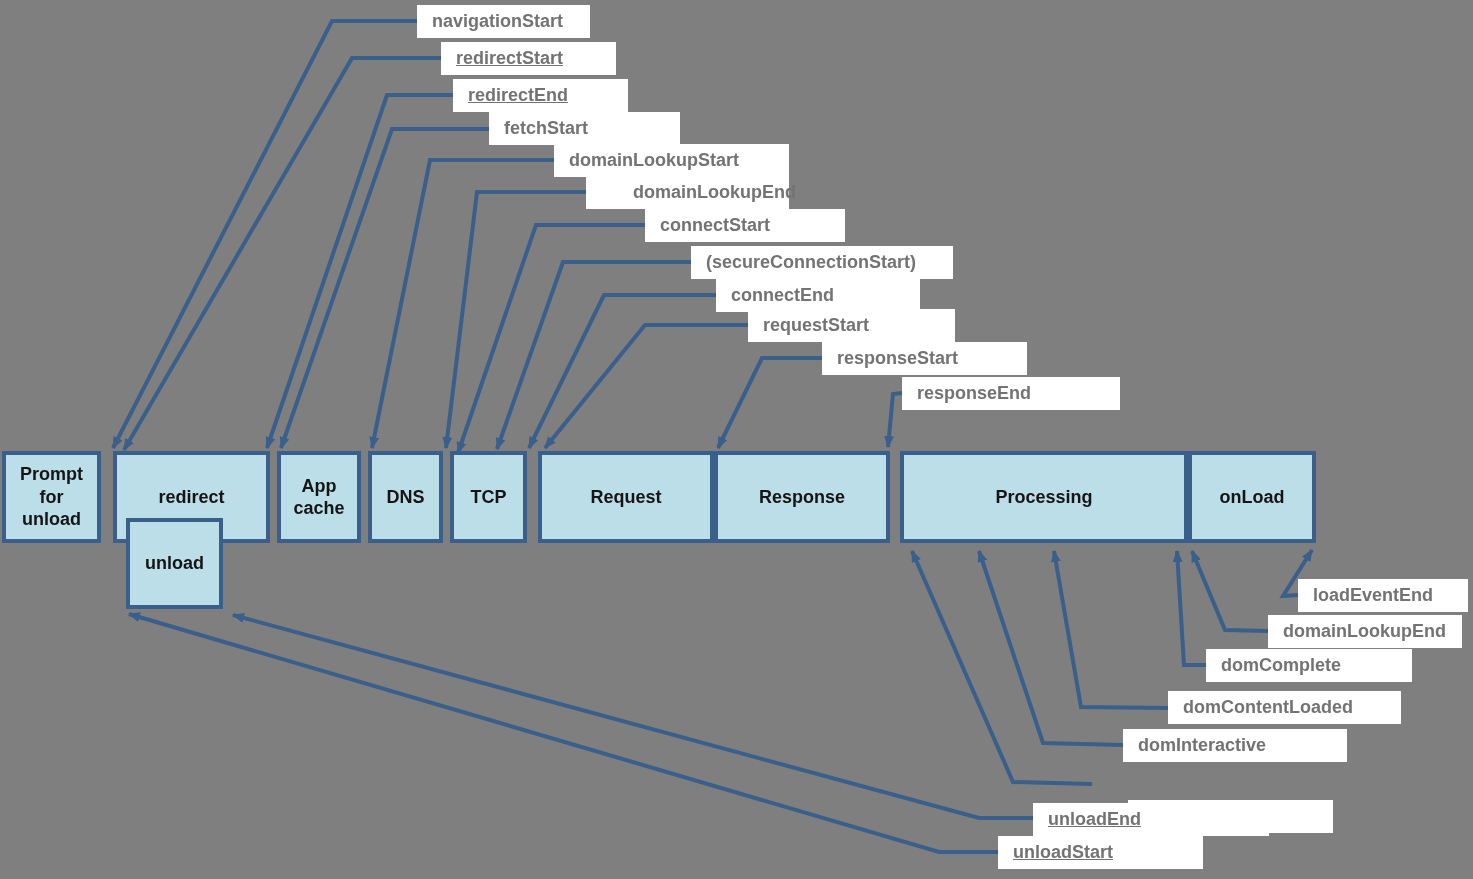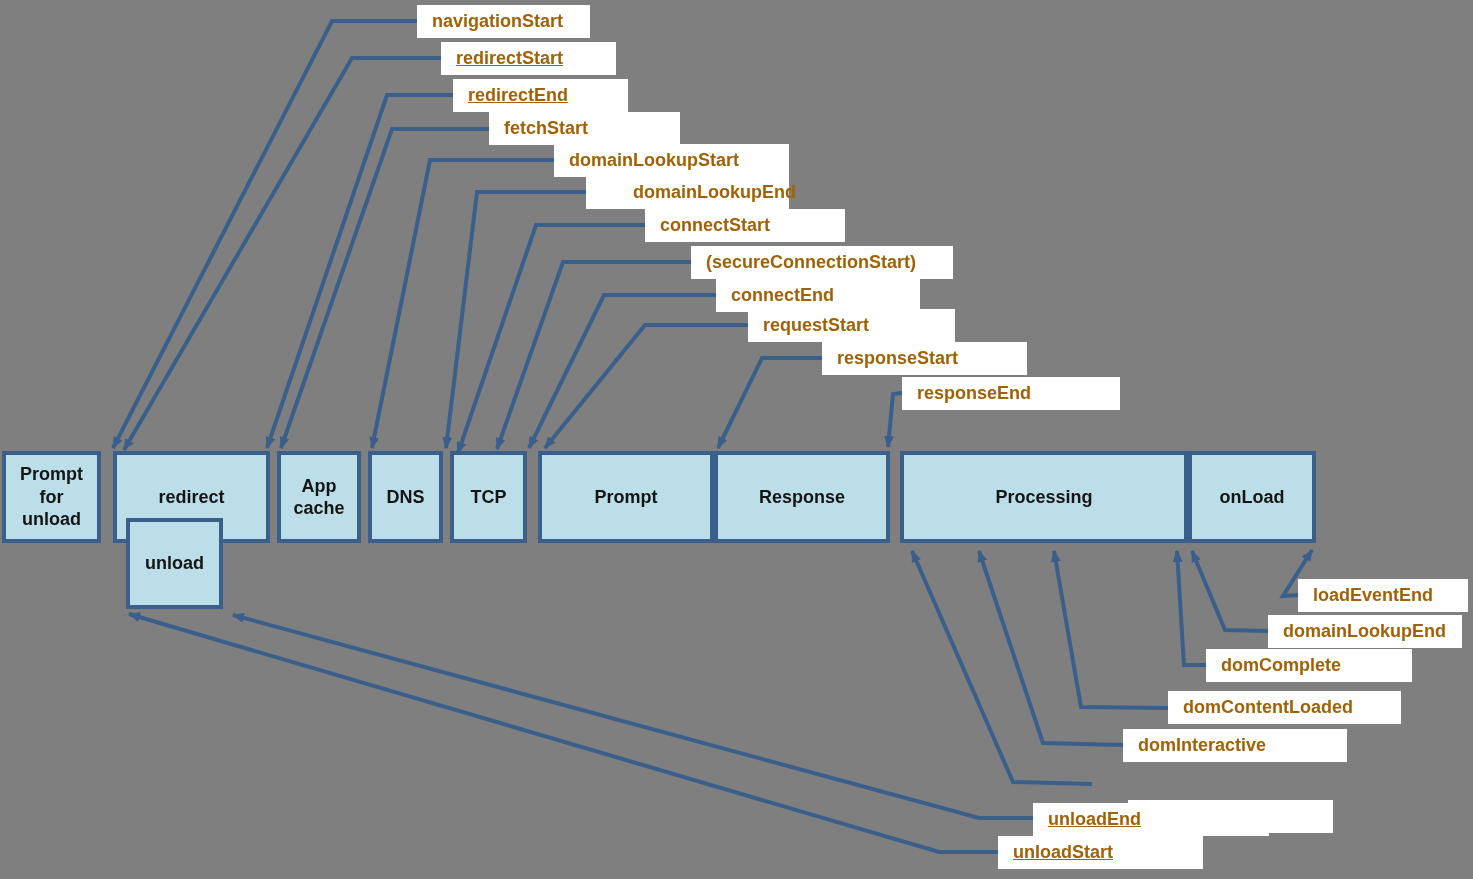--- a/index.html
+++ b/index.html
@@ -21,21 +21,21 @@
     z-index:1;
   }
   .tbox .inner{display:block;}
   #box-unload{z-index:2;}
   #connectors{
     position:absolute;left:0;top:0;z-index:3;pointer-events:none;
   }
   .elabel{
     position:absolute;
     background:#ffffff;
-    color:#a16207;
+    color:#737373;
     font-weight:bold;font-size:18px;
     height:33px;line-height:33px;
     padding-left:15px;
     box-sizing:border-box;
     white-space:nowrap;
     z-index:4;
   }
   .elabel.u{text-decoration:underline;}
   polyline{fill:none;stroke:#3a5f8b;stroke-width:4;stroke-linejoin:miter;}
 </style>
@@ -56,21 +56,21 @@
   <div class="tbox" style="left:277px;top:451px;width:84px;height:92px;">
     <span class="inner" style="width:60px;">App cache</span>
   </div>
   <div class="tbox" style="left:368px;top:451px;width:75px;height:92px;">
     <span class="inner">DNS</span>
   </div>
   <div class="tbox" style="left:450px;top:451px;width:77px;height:92px;">
     <span class="inner">TCP</span>
   </div>
   <div class="tbox" style="left:538px;top:451px;width:176px;height:92px;">
-    <span class="inner">Prompt</span>
+    <span class="inner">Request</span>
   </div>
   <div class="tbox" style="left:714px;top:451px;width:176px;height:92px;">
     <span class="inner">Response</span>
   </div>
   <div class="tbox" style="left:900px;top:451px;width:288px;height:92px;">
     <span class="inner">Processing</span>
   </div>
   <div class="tbox" style="left:1188px;top:451px;width:128px;height:92px;">
     <span class="inner">onLoad</span>
   </div>

